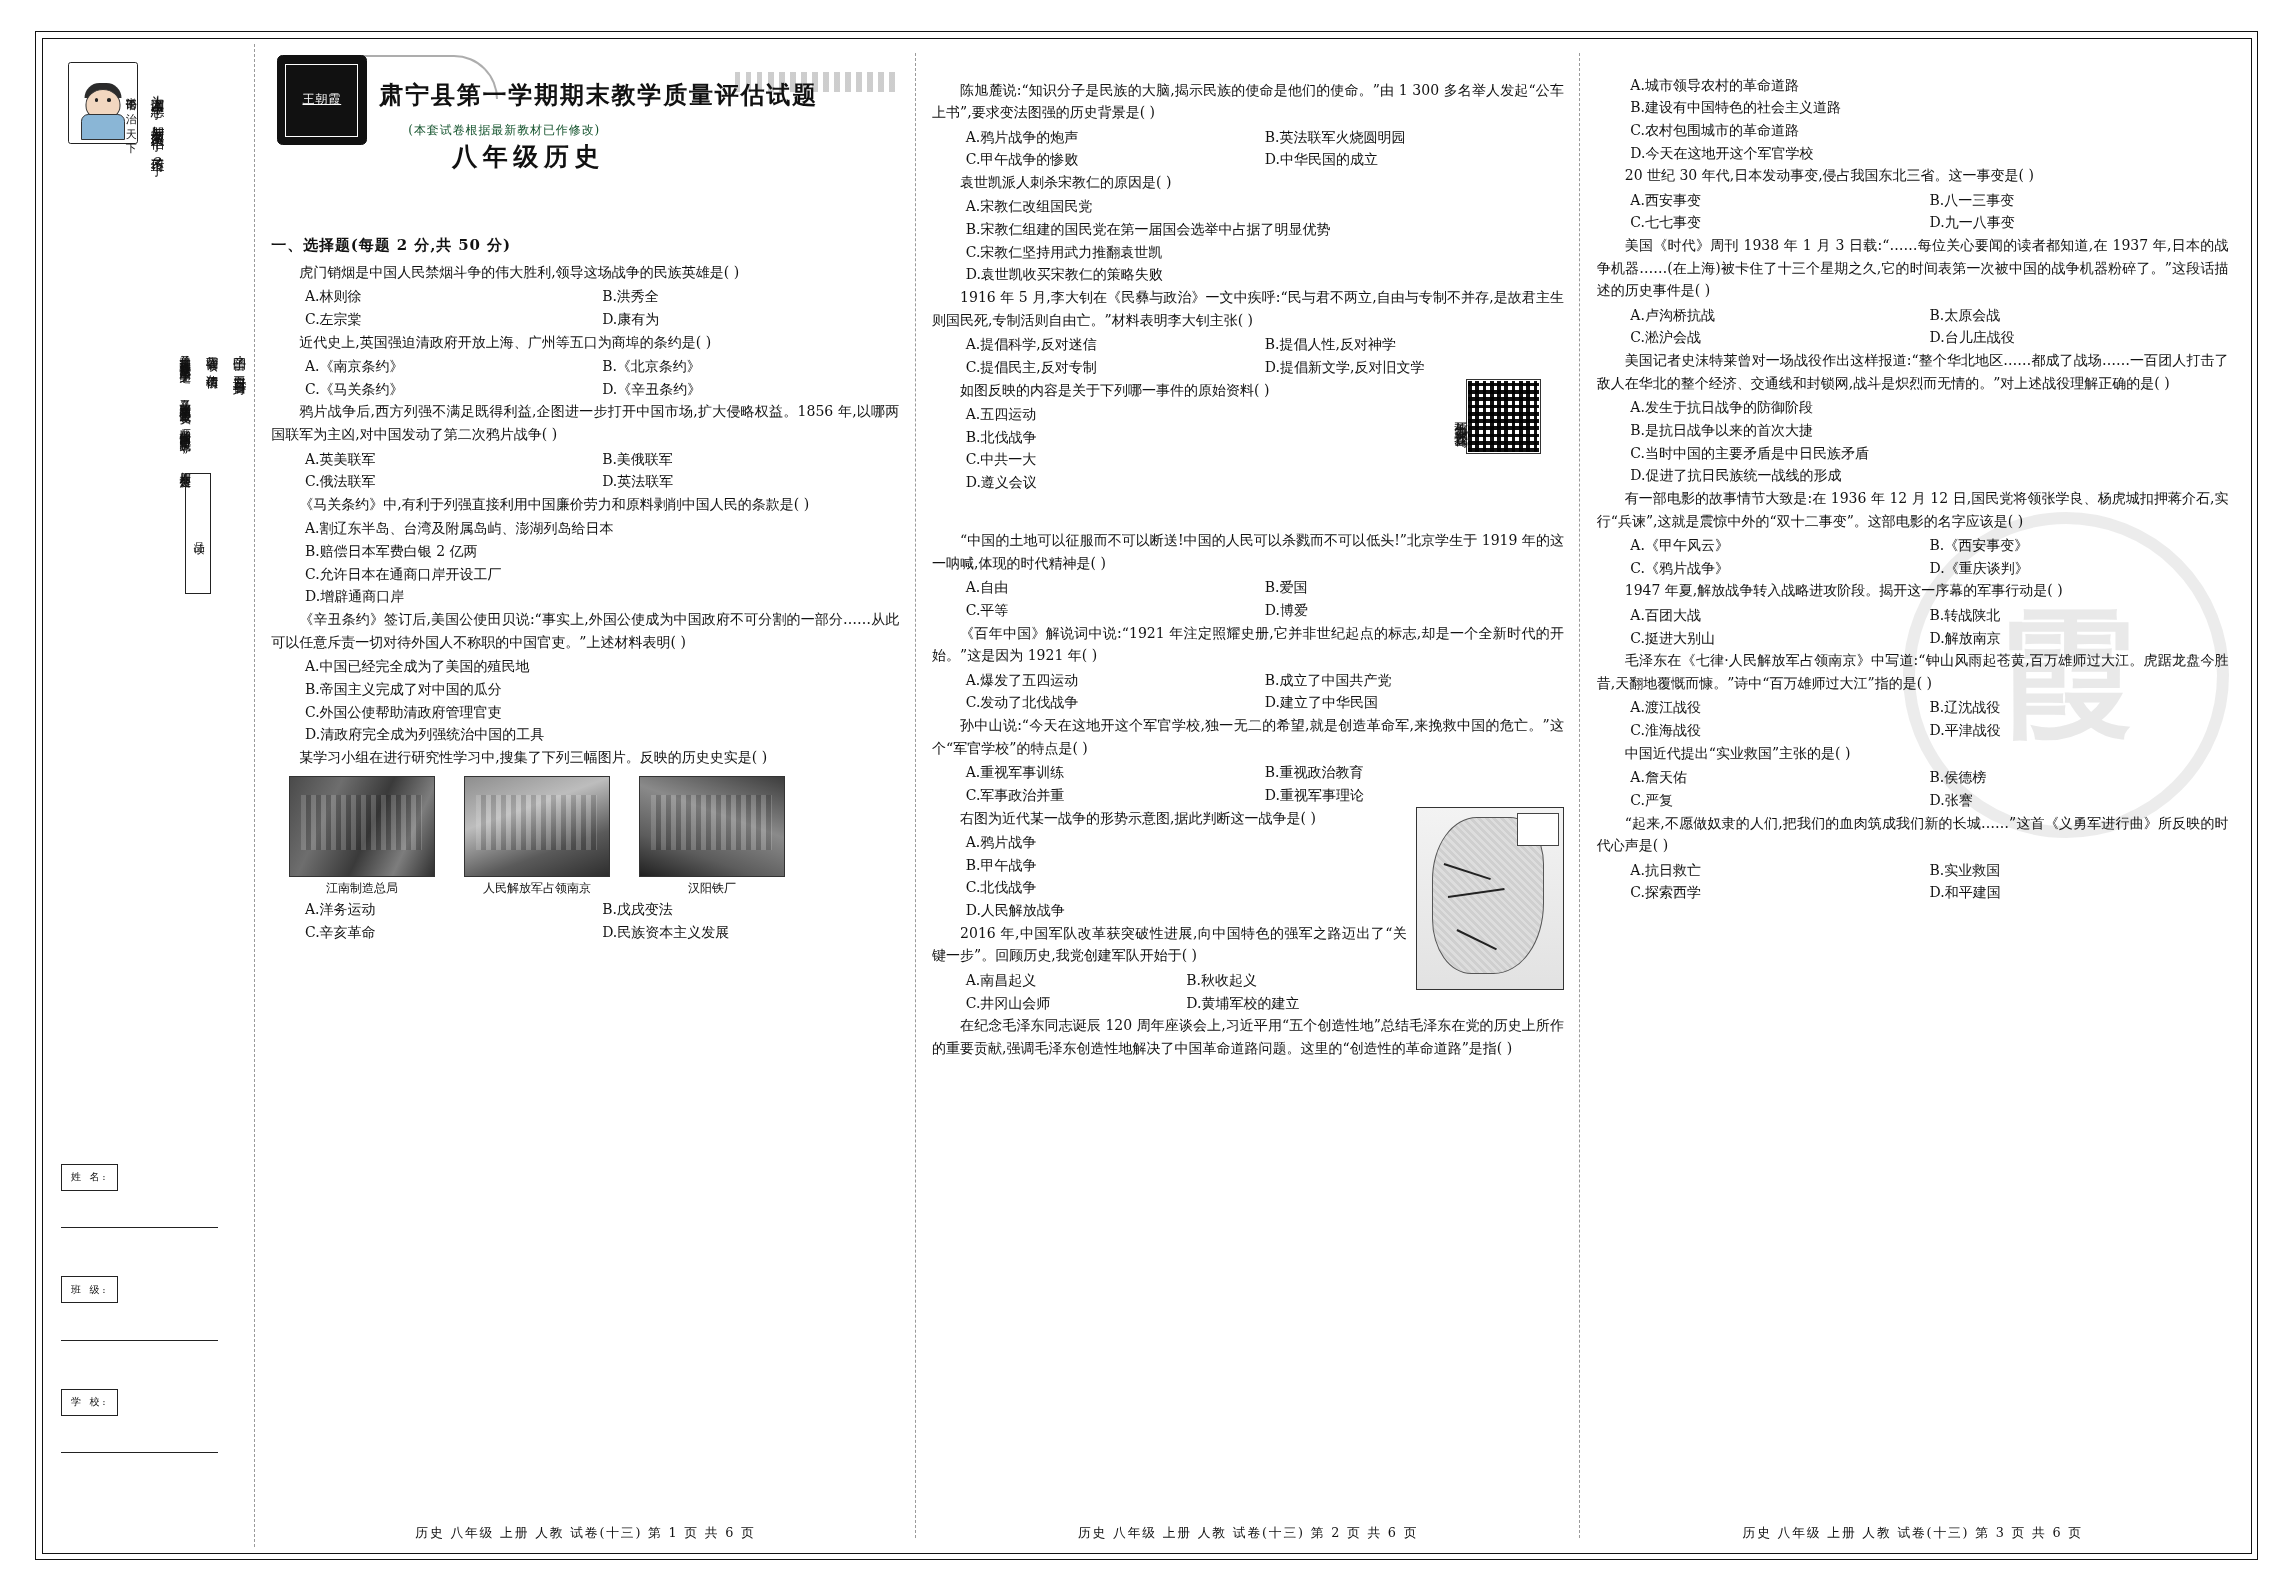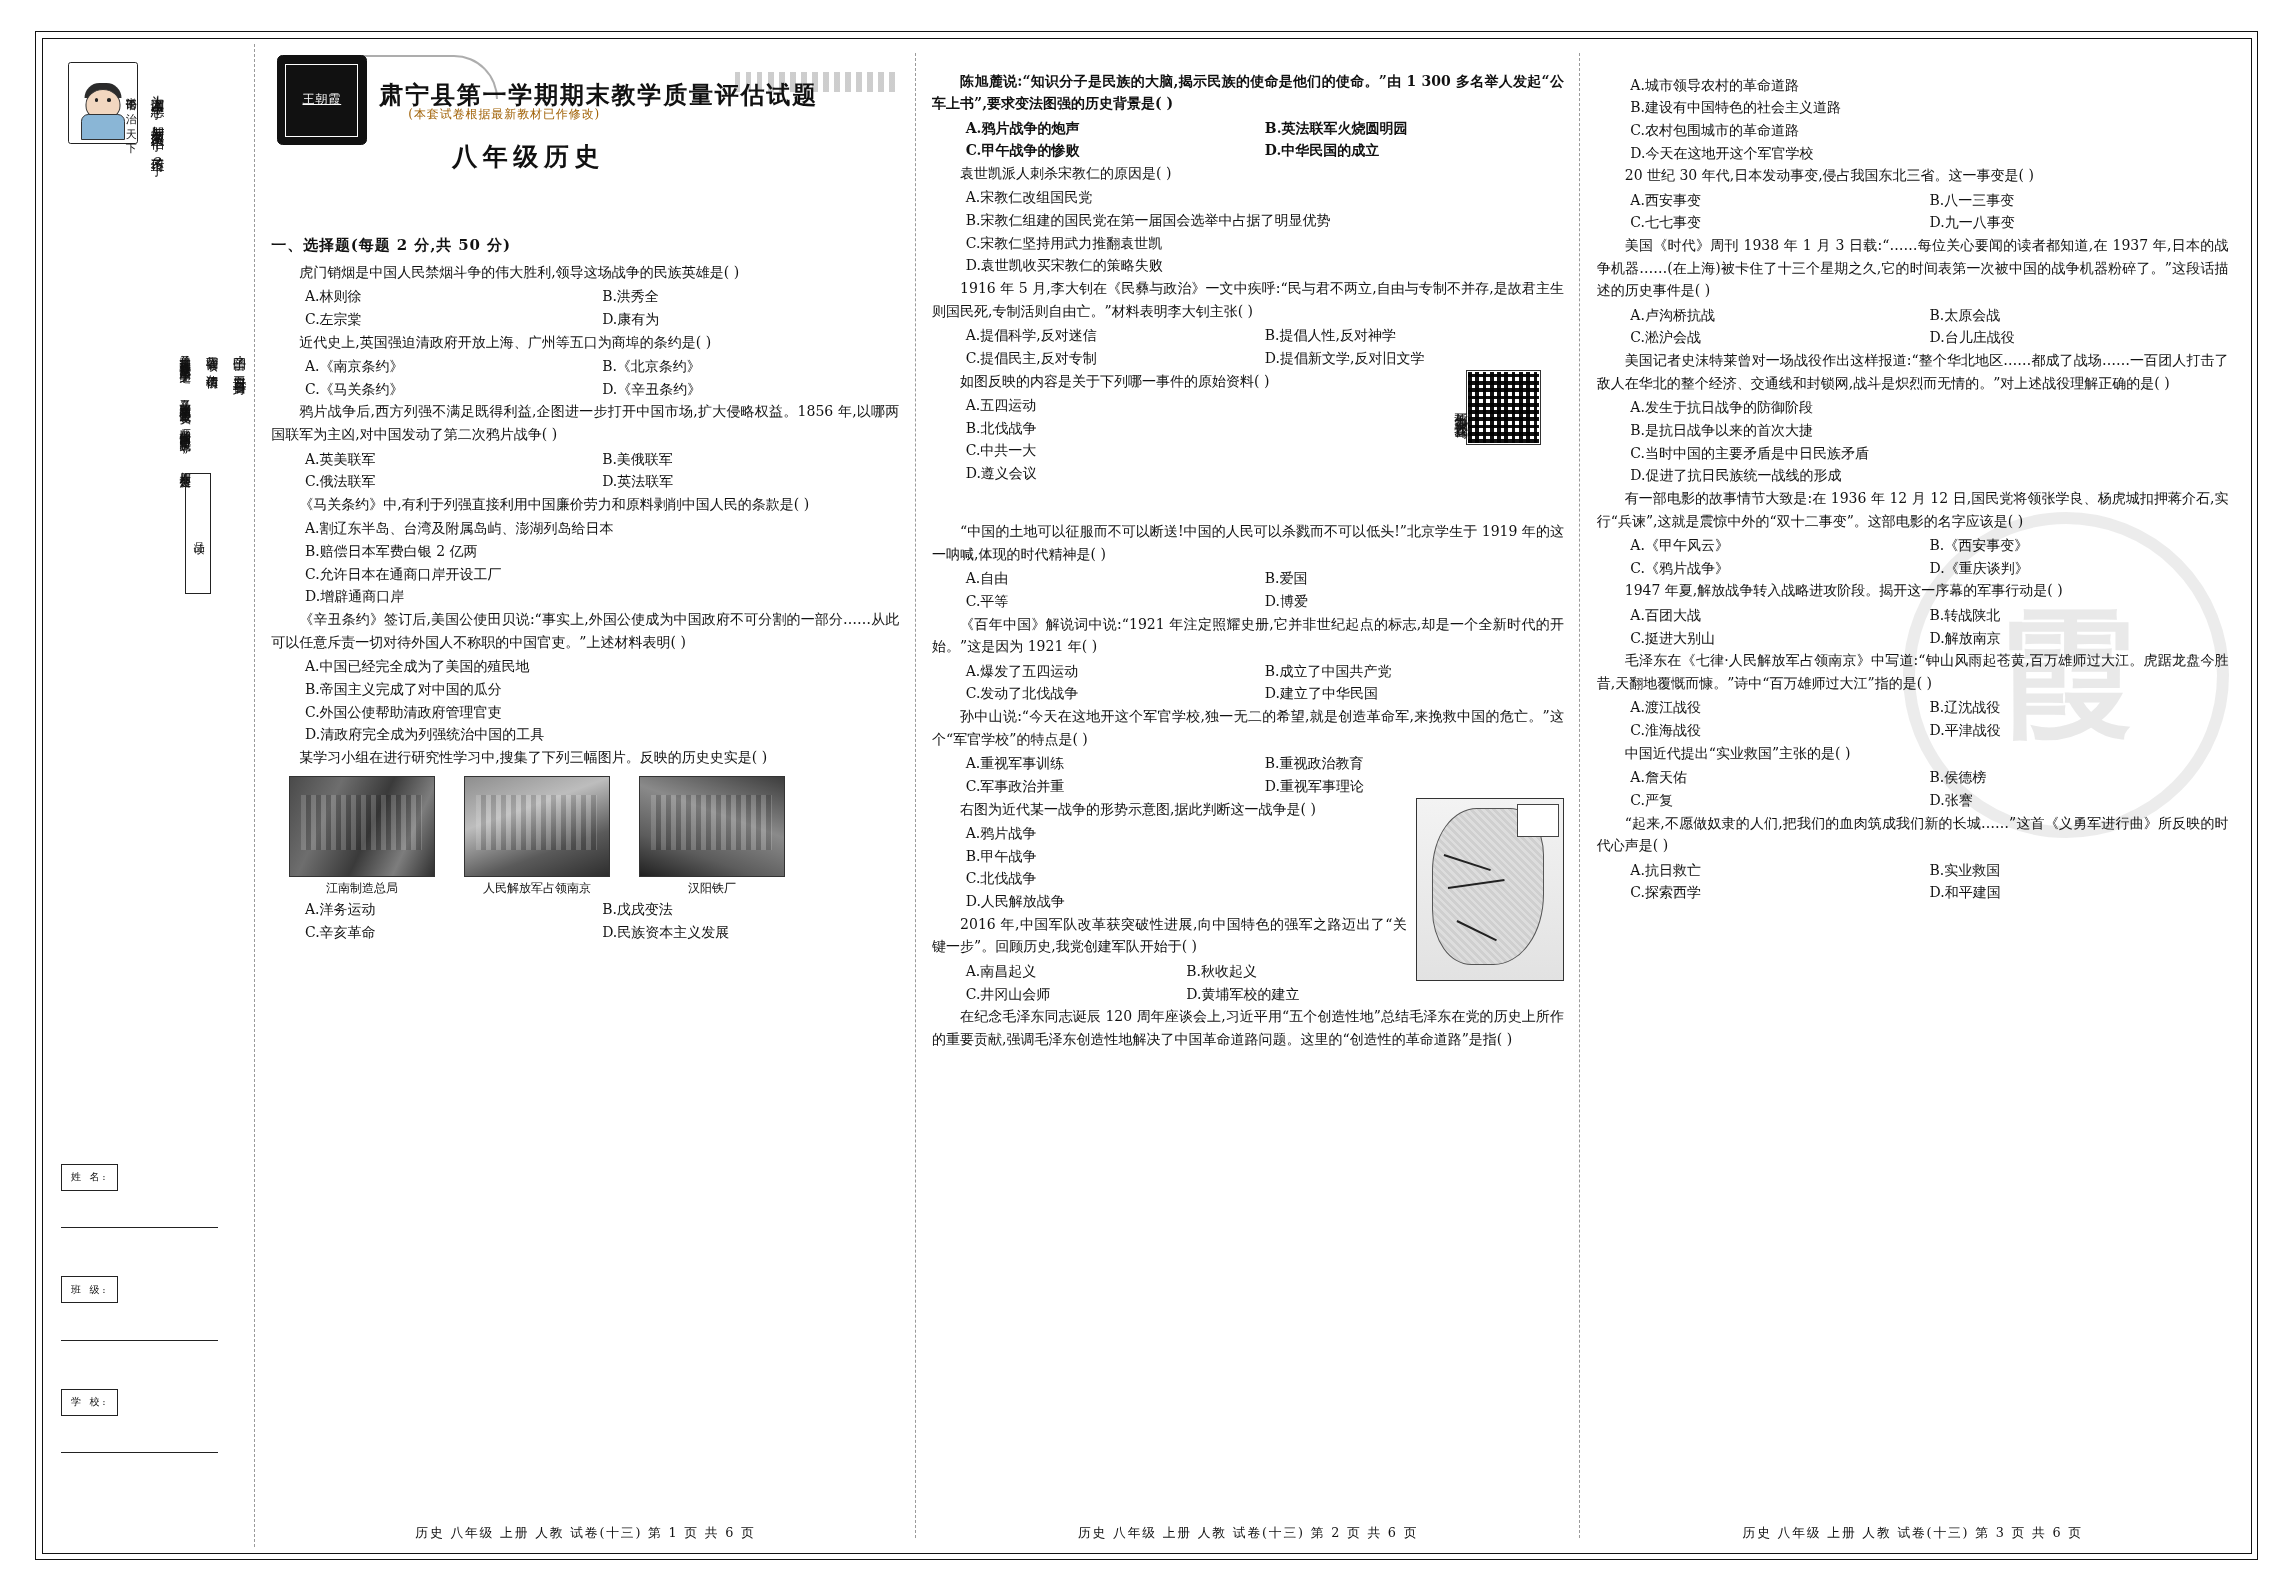--- a/index.html
+++ b/index.html
@@ -126,22 +126,22 @@
   .seal .inner{
     width:71px;height:71px;border:0.9px solid #fff;display:flex;align-items:center;justify-content:center;
     font-family:"DejaVu Serif",serif;
     text-decoration:underline;
   }
   .title-main{
     position:absolute;left:108px;top:29px;
     font-size:24px;font-weight:bold;letter-spacing:1.8px;
   }
   .title-sub{
-    position:absolute;left:137px;top:56px;
-    font-size:12px;color:#a16207;letter-spacing:0.9px;
+    position:absolute;left:137px;top:72px;
+    font-size:12px;color:#14532d;letter-spacing:0.9px;
   }
   .title-grade{
     position:absolute;left:181px;top:90px;
     font-size:25px;font-weight:bold;letter-spacing:5.5px;
   }
   .hdr-deco{
     position:absolute;right:0;top:22px;width:164px;height:20px;
     background:repeating-linear-gradient(90deg,#bdbdbd 0 5.5px,transparent 5.5px 11px);
     opacity:.75;
   }
@@ -396,21 +396,21 @@
           <div class="o">B.戊戌变法</div>
           <div class="o">C.辛亥革命</div>
           <div class="o">D.民族资本主义发展</div>
         </div>
       </div>
     </div>
 
     <div class="col c2">
       <div class="vline" style="right:0;"></div>
 
-      <div style="margin-top:20px;font-weight:bold;">
+      <div style="margin-top:29px;">
         <p class="q">陈旭麓说:“知识分子是民族的大脑,揭示民族的使命是他们的使命。”由 1 300 多名举人发起“公车上书”,要求变法图强的历史背景是(    )</p>
         <div class="opts two">
           <div class="o">A.鸦片战争的炮声</div>
           <div class="o">B.英法联军火烧圆明园</div>
           <div class="o">C.甲午战争的惨败</div>
           <div class="o">D.中华民国的成立</div>
         </div>
       </div>
 
       <div>

